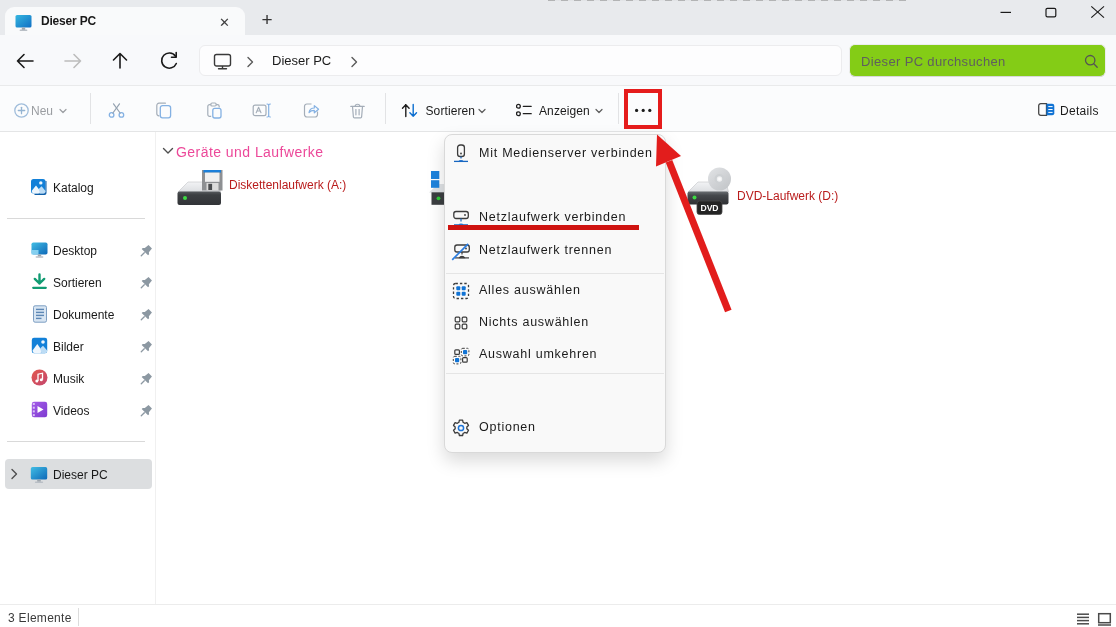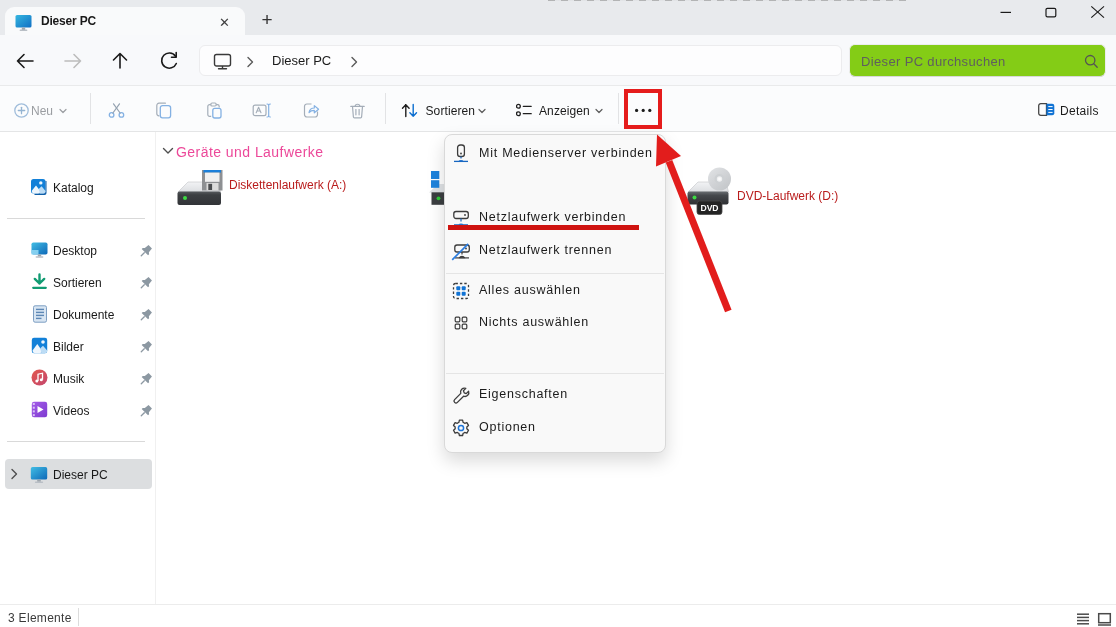--- a/index.html
+++ b/index.html
@@ -478,28 +478,33 @@
       <g fill="none" stroke="#3c3c3c" stroke-width="1.2">
         <rect x="5.2" y="5.2" width="4.6" height="4.6" rx="1"></rect>
         <rect x="12.2" y="5.2" width="4.6" height="4.6" rx="1"></rect>
         <rect x="5.2" y="12.2" width="4.6" height="4.6" rx="1"></rect>
         <rect x="12.2" y="12.2" width="4.6" height="4.6" rx="1"></rect>
       </g>
     </svg>
     <span class="mtxt">Nichts auswählen</span>
   </div>
 
+  <div class="mitem" style="top:204.5px">
+    <svg width="22" height="22" viewBox="0 0 22 22">
+      <rect x="4.8" y="4.8" width="4.6" height="4.6" rx="1" fill="none" stroke="#3c3c3c" stroke-width="1.2"></rect>
+      <rect x="12.6" y="12.6" width="4.6" height="4.6" rx="1" fill="none" stroke="#3c3c3c" stroke-width="1.2"></rect>
+      <rect x="13" y="5" width="4.2" height="4.2" rx="1" fill="#1173d4"></rect>
+      <rect x="11.3" y="3.3" width="7.6" height="7.6" rx="1.5" fill="none" stroke="#3c3c3c" stroke-width="1" stroke-dasharray="2 1.6"></rect>
+      <rect x="5" y="13" width="4.2" height="4.2" rx="1" fill="#1173d4"></rect>
+      <rect x="3.3" y="11.3" width="7.6" height="7.6" rx="1.5" fill="none" stroke="#3c3c3c" stroke-width="1" stroke-dasharray="2 1.6"></rect>
+    </svg>
+    <span class="mtxt">Auswahl umkehren</span>
+  </div>
   <div class="msep" style="top:237.5px"></div>
 
-  <div class="mitem" style="top:244.5px">
-    <svg width="22" height="22" viewBox="0 0 22 22">
-      <path d="M12.3 8.9 a3.9 3.9 0 0 1 5-5 L14.9 6.3 L15.7 8.3 L17.7 9.1 L20.1 6.7 a3.9 3.9 0 0 1-5 5 L8.9 17.9 a1.95 1.95 0 0 1-2.8-2.8 Z" transform="translate(-1.5,-0.5)" fill="none" stroke="#3c3c3c" stroke-width="1.3" stroke-linejoin="round"></path>
-    </svg>
-    <span class="mtxt">Eigenschaften</span>
-  </div>
 
   <div class="mitem" style="top:277px">
     <svg width="22" height="22" viewBox="0 0 22 22">
       <path d="M9.4 3.2 h3.2 l0.5 2.2 a5.8 5.8 0 0 1 1.6 0.9 l2.2-0.7 1.6 2.8 -1.7 1.5 a5.8 5.8 0 0 1 0 1.9 l1.7 1.5 -1.6 2.8 -2.2-0.7 a5.8 5.8 0 0 1-1.6 0.9 l-0.5 2.2 h-3.2 l-0.5-2.2 a5.8 5.8 0 0 1-1.6-0.9 l-2.2 0.7 -1.6-2.8 1.7-1.5 a5.8 5.8 0 0 1 0-1.9 L3.5 8.4 5.1 5.6 l2.2 0.7 a5.8 5.8 0 0 1 1.6-0.9 Z" fill="none" stroke="#3c3c3c" stroke-width="1.3" stroke-linejoin="round"></path>
       <circle cx="11" cy="11" r="2.6" fill="none" stroke="#1c74d8" stroke-width="1.5"></circle>
     </svg>
     <span class="mtxt">Optionen</span>
   </div>
 </div>
 

